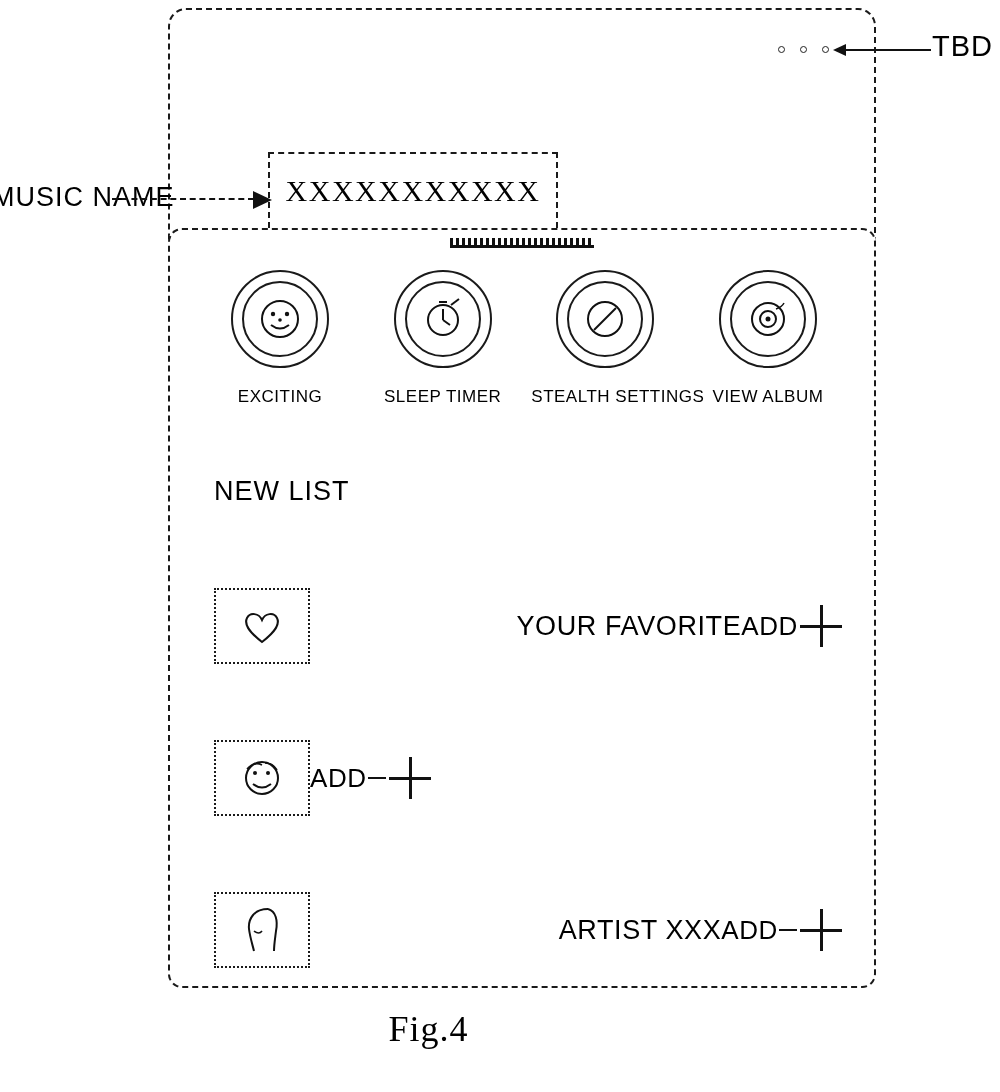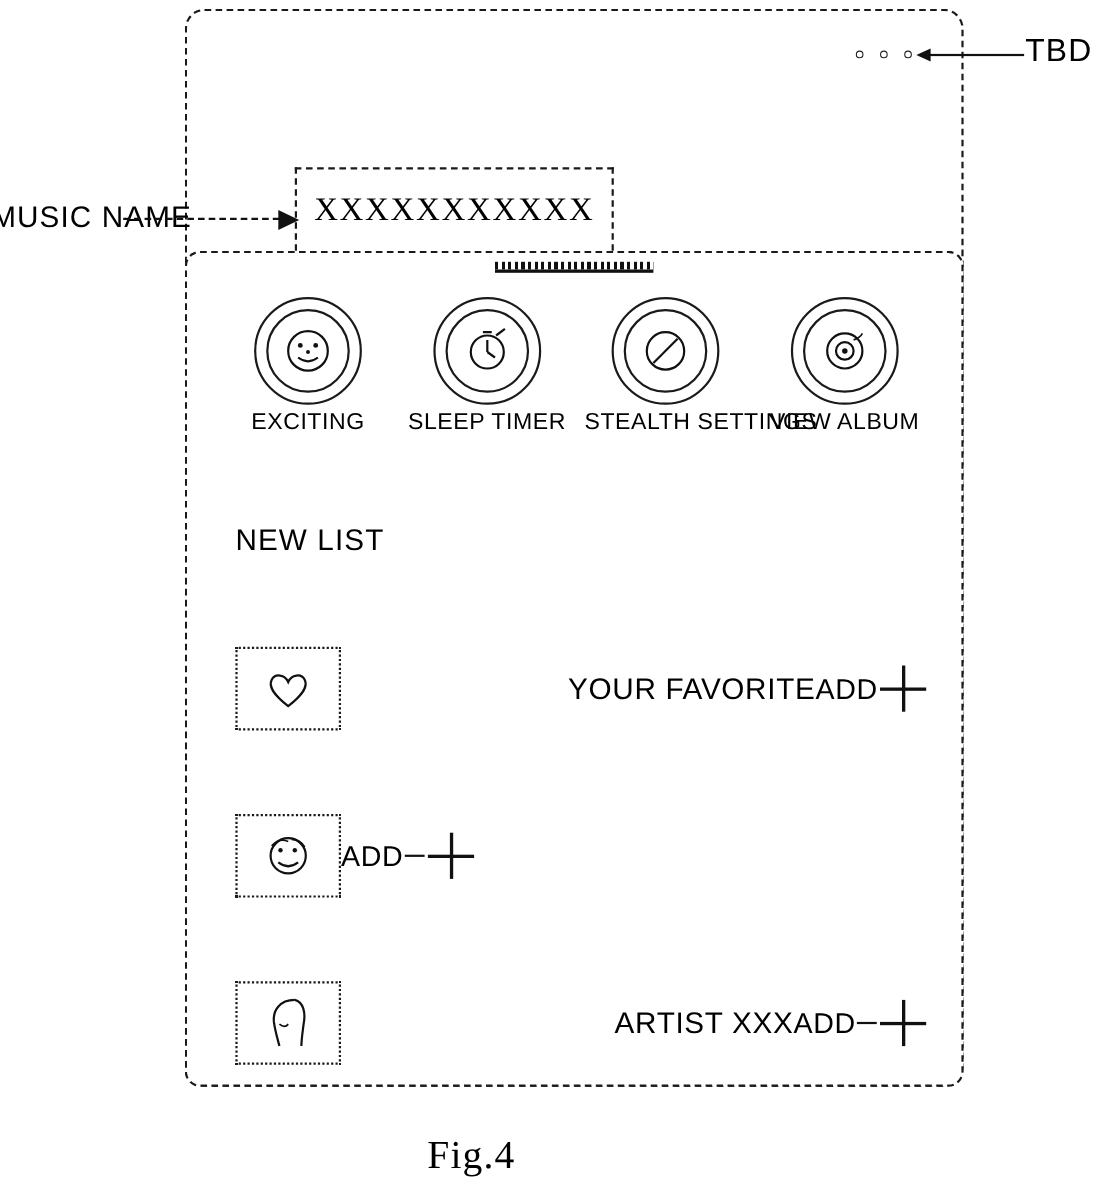--- a/index.html
+++ b/index.html
@@ -179,22 +179,22 @@
     border: 2px solid #1a1a1a;
     border-radius: 50%;
   }
   .action-circle svg {
     position: absolute;
     left: 50%;
     top: 50%;
     transform: translate(-50%, -50%);
   }
   .action-label {
-    margin-top: 4px;
-    font-size: 21px;
+    margin-top: 19px;
+    font-size: 17px;
     letter-spacing: 0.5px;
     white-space: nowrap;
   }
 
   
   .section-row {
     position: absolute;
     left: 44px;
     top: 246px;
     width: 620px;
@@ -282,21 +282,20 @@
   
   .fig-caption {
     position: absolute;
     left: 0;
     top: 1008px;
     width: 857px;
     text-align: center;
     font-family: "Liberation Serif", serif;
     font-size: 36px;
     letter-spacing: 1px;
-    margin-top: 21px;
   }
 </style>
 </head>
 <body>
 
 <div class="device-frame"></div>
 
 <div class="dots">
   <span></span>
   <span></span>

